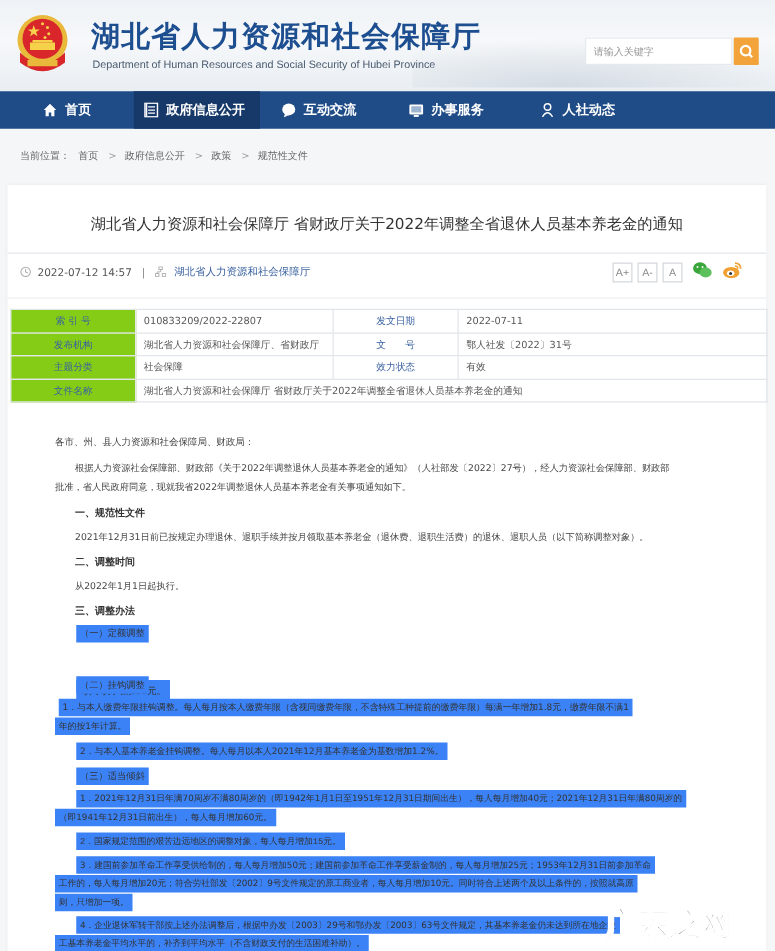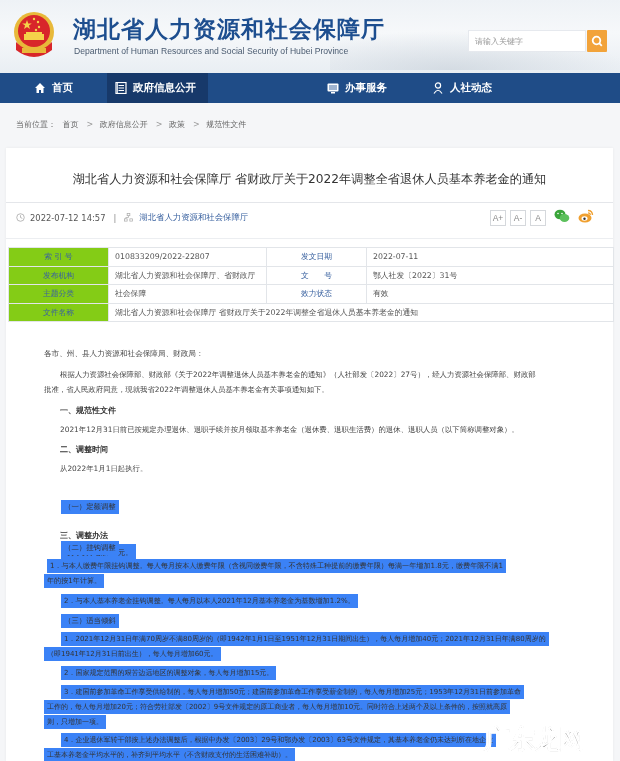--- a/index.html
+++ b/index.html
@@ -160,20 +160,27 @@
   </div>
   <div class="nav-item active" style="left:107px;width:101px;padding-left:8px;">
     <svg width="12" height="12" viewBox="0 0 12 12">
       <rect x="1" y="0.5" width="10" height="11" fill="none" stroke="#fff" stroke-width="1.2"></rect>
       <line x1="3.5" y1="3.5" x2="9" y2="3.5" stroke="#fff"></line>
       <line x1="3.5" y1="6" x2="9" y2="6" stroke="#fff"></line>
       <line x1="3.5" y1="8.5" x2="9" y2="8.5" stroke="#fff"></line>
       <line x1="2.3" y1="1" x2="2.3" y2="11" stroke="#fff"></line>
     </svg>
     <span>政府信息公开</span>
+  </div>
+  <div class="nav-item" style="left:225px;width:90px;">
+    <svg width="12" height="12" viewBox="0 0 12 12">
+      <ellipse cx="6" cy="5.5" rx="5.2" ry="4.8" fill="#fff"></ellipse>
+      <polygon points="3,9 2,12 6,10" fill="#fff"></polygon>
+    </svg>
+    <span>互动交流</span>
   </div>
   <div class="nav-item" style="left:327px;width:80px;">
     <svg width="12" height="12" viewBox="0 0 12 12">
       <rect x="0.5" y="1.5" width="11" height="8" rx="1" fill="#fff"></rect>
       <rect x="2" y="3" width="8" height="5" fill="#9fb4d0"></rect>
       <rect x="4" y="10" width="4" height="1.5" fill="#fff"></rect>
     </svg>
     <span>办事服务</span>
   </div>
   <div class="nav-item" style="left:432px;width:80px;">
@@ -262,32 +269,32 @@
 </div>
 
 <div>
   <div class="p" style="left:44px;top:349px;font-size:7.6px;color:#444;">各市、州、县人力资源和社会保障局、财政局：</div>
   <div class="p" style="left:60px;top:370px;font-size:7.4px;color:#444;">根据人力资源社会保障部、财政部《关于2022年调整退休人员基本养老金的通知》（人社部发〔2022〕27号），经人力资源社会保障部、财政部</div>
   <div class="p" style="left:44px;top:385px;font-size:7.4px;color:#444;">批准，省人民政府同意，现就我省2022年调整退休人员基本养老金有关事项通知如下。</div>
   <div class="p bold" style="left:60px;top:405px;">一、规范性文件</div>
   <div class="p" style="left:60px;top:425px;font-size:7.4px;color:#444;">2021年12月31日前已按规定办理退休、退职手续并按月领取基本养老金（退休费、退职生活费）的退休、退职人员（以下简称调整对象）。</div>
   <div class="p bold" style="left:60px;top:444px;">二、调整时间</div>
   <div class="p" style="left:60px;top:464px;font-size:7.4px;color:#444;">从2022年1月1日起执行。</div>
-  <div class="p bold" style="left:60px;top:483px;margin-top:47px;">三、调整办法</div>
+  <div class="p bold" style="left:60px;top:483px;">三、调整办法</div>
 
   <div class="p hl" style="left:61px;top:500px;font-size:7.4px;padding:2px 3px;">（一）定额调整</div>
   <div class="p hl" style="left:61px;top:544px;font-size:7.4px;padding:4px 3px;">每人每月增加32元。</div>
   <div class="p hl" style="left:61px;top:541px;font-size:7.4px;padding:2px 3px;">（二）挂钩调整</div>
   <div class="p hl" style="left:47px;top:559px;font-size:7.1px;padding:2px 3px;">1．与本人缴费年限挂钩调整。每人每月按本人缴费年限（含视同缴费年限，不含特殊工种提前的缴费年限）每满一年增加1.8元，缴费年限不满1</div>
   <div class="p hl" style="left:44px;top:574px;font-size:7.1px;padding:2px 3px;">年的按1年计算。</div>
   <div class="p hl" style="left:61px;top:594px;font-size:7.1px;padding:2px 3px;">2．与本人基本养老金挂钩调整。每人每月以本人2021年12月基本养老金为基数增加1.2%。</div>
   <div class="p hl" style="left:61px;top:614px;font-size:7.4px;padding:2px 3px;">（三）适当倾斜</div>
   <div class="p hl" style="left:61px;top:632px;font-size:7.0px;padding:2px 3px;">1．2021年12月31日年满70周岁不满80周岁的（即1942年1月1日至1951年12月31日期间出生），每人每月增加40元；2021年12月31日年满80周岁的</div>
   <div class="p hl" style="left:44px;top:647px;font-size:7.0px;padding:2px 3px;">（即1941年12月31日前出生），每人每月增加60元。</div>
-  <div class="p hl" style="left:61px;top:666px;font-size:7.0px;padding:2px 3px;">2．国家规定范围的艰苦边远地区的调整对象，每人每月增加15元。</div>
+  <div class="p hl" style="left:61px;top:666px;font-size:7.0px;padding:2px 3px;font-family:Liberation Mono, monospace;">2．国家规定范围的艰苦边远地区的调整对象，每人每月增加15元。</div>
   <div class="p hl" style="left:61px;top:685px;font-size:7.0px;padding:2px 3px;">3．建国前参加革命工作享受供给制的，每人每月增加50元；建国前参加革命工作享受薪金制的，每人每月增加25元；1953年12月31日前参加革命</div>
   <div class="p hl" style="left:44px;top:700px;font-size:7.0px;padding:2px 3px;">工作的，每人每月增加20元；符合劳社部发〔2002〕9号文件规定的原工商业者，每人每月增加10元。同时符合上述两个及以上条件的，按照就高原</div>
   <div class="p hl" style="left:44px;top:715px;font-size:7.0px;padding:2px 3px;">则，只增加一项。</div>
   <div class="p hl" style="left:61px;top:733px;font-size:7.0px;padding:2px 3px;">4．企业退休军转干部按上述办法调整后，根据中办发〔2003〕29号和鄂办发〔2003〕63号文件规定，其基本养老金仍未达到所在地企业</div>
   <div class="p hl" style="left:44px;top:748px;font-size:7.0px;padding:2px 3px;">工基本养老金平均水平的，补齐到平均水平（不含财政支付的生活困难补助）。</div>
 </div>
 
 <div class="watermark">广东龙网</div>
 
 </body></html>

